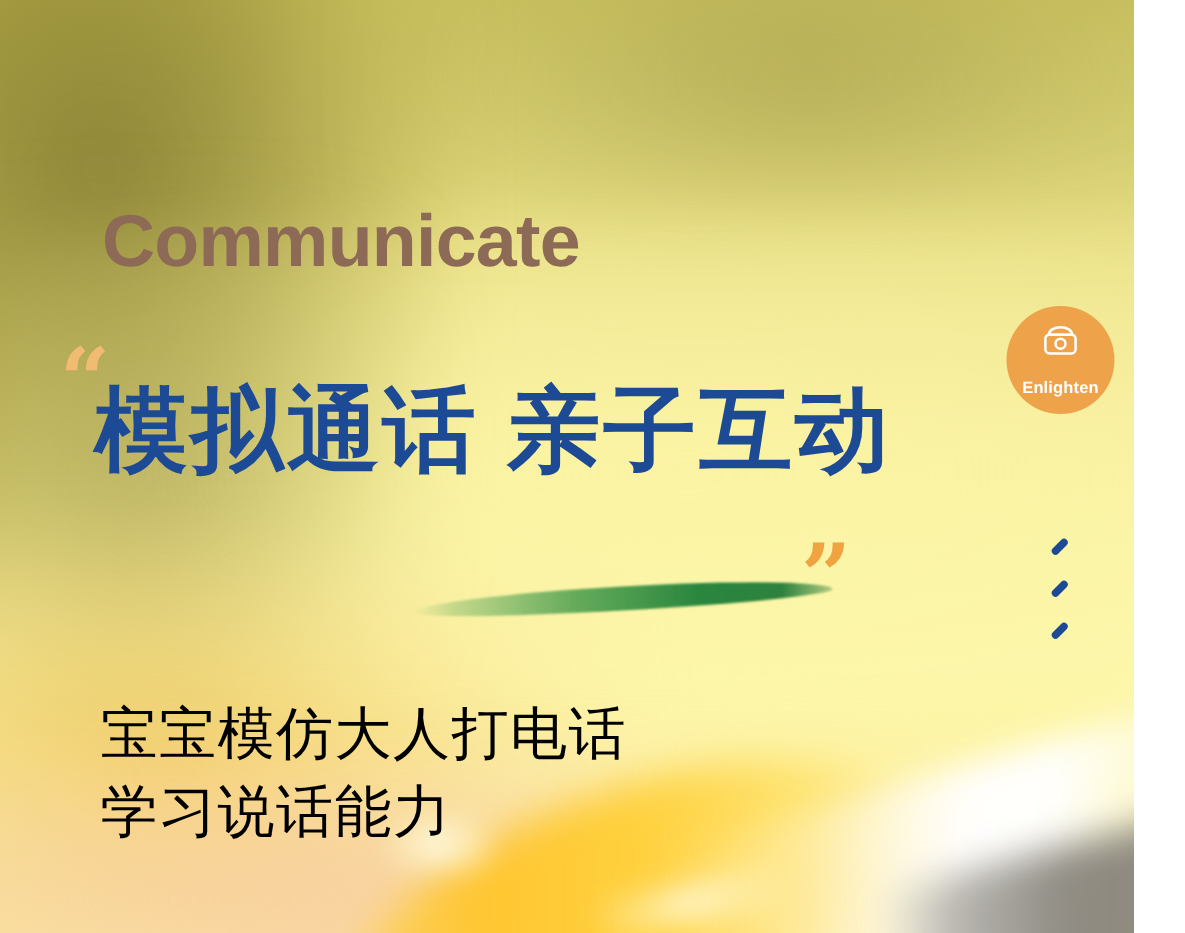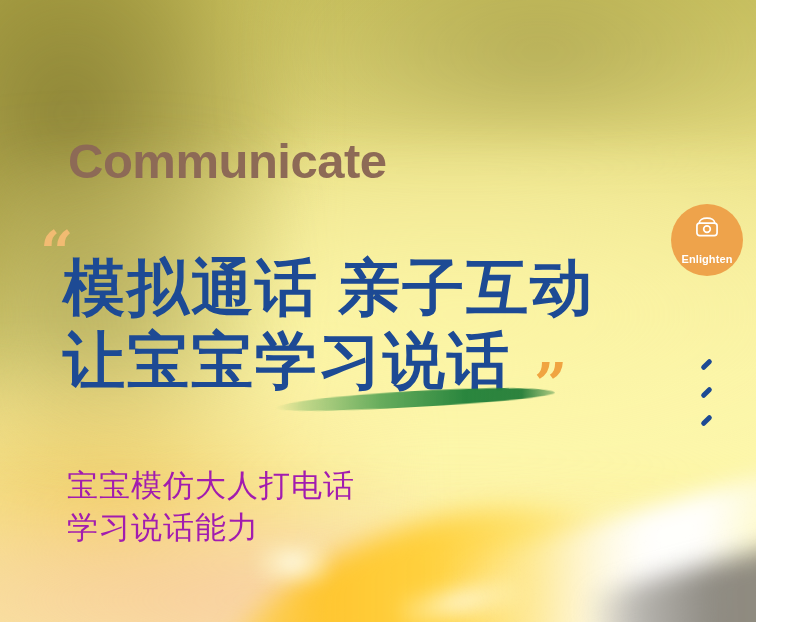--- a/index.html
+++ b/index.html
@@ -220,23 +220,23 @@
       rgba(34,124,56,0.35) 100%);
     border-radius:50%/60% 60% 40% 40%;
     transform:rotate(-3.2deg);
     filter:blur(0.6px);
   }
 
   #subtext{
     position:absolute;left:67px;top:465px;
   }
   .sub-line{
-    font-size:31px;font-weight:normal;line-height:1.36;
+    font-size:38px;font-weight:normal;line-height:1.36;
     letter-spacing:1px;
-    color:#a21caf;
+    color:#000000;
     white-space:nowrap;
   }
 
   
   #badge{
     position:absolute;left:671px;top:204px;
     width:72px;height:72px;border-radius:50%;
     background:#edа24a;
     background:#eea34b;
     display:flex;flex-direction:column;
@@ -284,21 +284,20 @@
   <div class="bg-layer" id="bg-grey"></div>
 
   <div id="content">
 
     <div id="eyebrow">Communicate</div>
 
     <div id="quote-open">“</div>
 
     <div id="headline">
       <div class="hl-line">模拟通话 亲子互动</div>
-      <div class="hl-line">让宝宝学习说话</div>
     </div>
 
     <div id="brush"></div>
 
     <div id="quote-close">”</div>
 
     <div id="subtext">
       <div class="sub-line">宝宝模仿大人打电话</div>
       <div class="sub-line">学习说话能力</div>
     </div>

